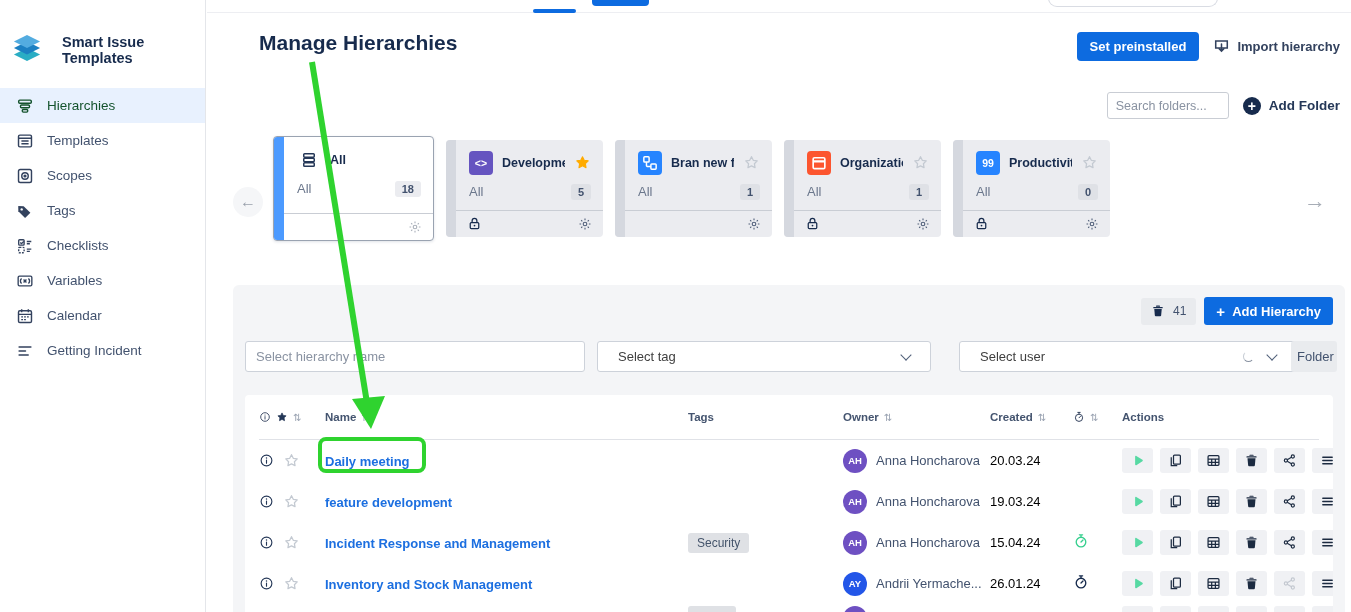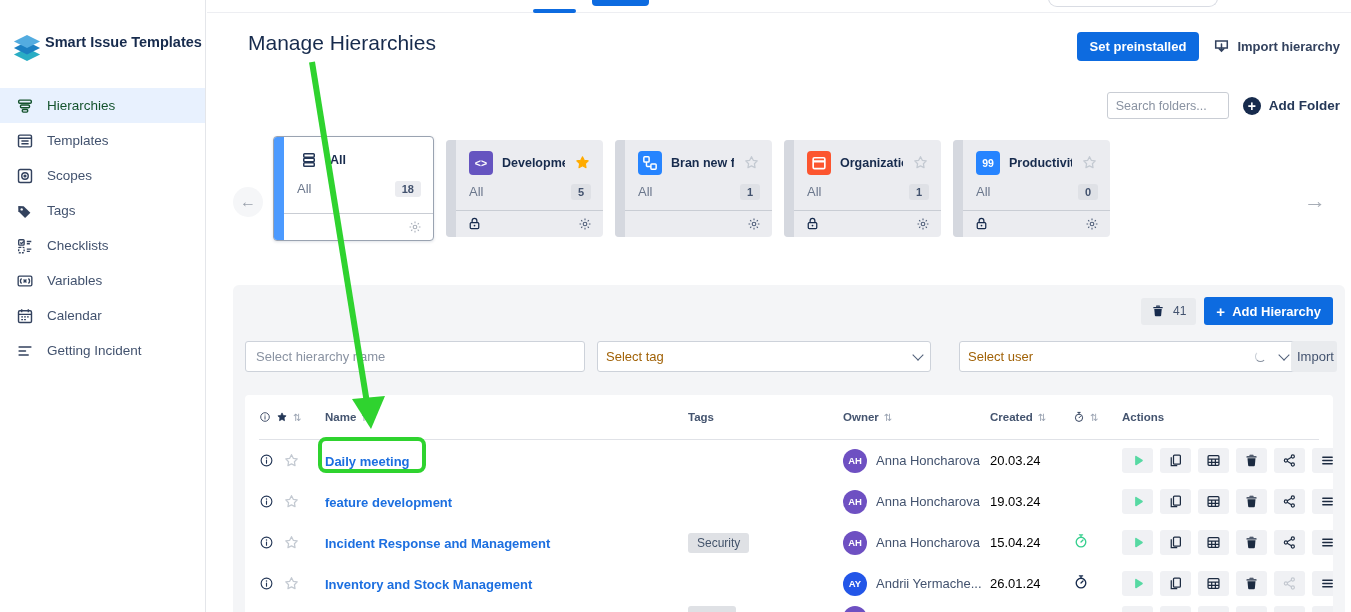--- a/index.html
+++ b/index.html
@@ -9,36 +9,36 @@
   button{font-family:inherit;cursor:pointer;}
 
   
   .topline{position:absolute;left:207px;top:12px;right:0;height:1px;background:#edeef2;}
   .tab-underline{position:absolute;left:533px;top:9px;width:43px;height:4px;border-radius:2px;background:#0d6be0;}
   .top-btn{position:absolute;left:592px;top:0;width:57px;height:6px;border-radius:0 0 4px 4px;background:#0d6be0;}
   .top-search{position:absolute;left:1048px;top:-3px;width:170px;height:10px;border:1.5px solid #d9dce3;border-top:none;border-radius:0 0 9px 9px;background:#fff;}
 
   
   .sidebar{position:absolute;left:0;top:0;width:206px;height:612px;background:#fff;border-right:1px solid #e4e6ea;z-index:2;}
-  .brand{display:flex;align-items:flex-start;gap:3px;padding:34px 0 0 12px;}
+  .brand{display:flex;align-items:center;gap:20px;padding:34px 0 0 12px;}
   .brand-name{font-size:14.5px;font-weight:bold;color:#172b4d;}
   .nav{margin-top:22px;}
   .nav-item{display:flex;align-items:center;gap:13px;height:35px;padding-left:16px;color:#33425e;cursor:pointer;}
   .nav-icon{width:18px;height:18px;display:inline-flex;flex:none;}
   .nav-icon svg{width:100%;height:100%;}
   .nav-label{font-size:13.5px;color:#42526e;}
   .nav-item.active{background:#e8f1fe;}
   .nav-item.active,.nav-item.active .nav-label{color:#14532d;}
   .side-footer{position:absolute;bottom:4px;left:0;width:100%;text-align:center;}
   .ad-name{font-size:12px;color:#6e7a8a;margin-top:5px;}
   .learn{font-size:12.5px;font-weight:bold;color:#1f74e8;margin-top:13px;display:inline-block;text-decoration:none;}
 
   
   .main{position:absolute;left:207px;top:13px;right:0;bottom:0;background:#fff;}
-  .page-title{position:absolute;left:41px;top:18px;font-size:21px;font-weight:normal;color:#172b4d;margin:0;}
+  .page-title{position:absolute;left:52px;top:18px;font-size:21px;font-weight:bold;color:#172b4d;margin:0;}
   .hdr-actions{position:absolute;right:11px;top:19px;display:flex;align-items:center;gap:14px;}
   .btn-primary{background:#0d6be0;color:#fff;font-size:13px;font-weight:bold;border:none;border-radius:4px;height:29px;padding:0 13px;display:flex;align-items:center;}
   .import-link{display:flex;align-items:center;gap:7px;color:#33425e;font-size:13px;font-weight:bold;background:none;border:none;padding:0;}
   .import-link .iic{width:17px;height:17px;display:inline-flex;}
   .iic svg{width:100%;height:100%;}
 
   .folder-toolbar{position:absolute;right:11px;top:79px;display:flex;align-items:center;gap:14px;}
   .search-input{width:122px;height:27px;border:1px solid #c9cdd4;border-radius:3px;font-size:12.5px;padding:0 8px;color:#42526e;font-family:inherit;}
   ::placeholder{color:#8a93a2;opacity:1;}
   .add-folder{display:flex;align-items:center;gap:8px;font-size:13.5px;font-weight:bold;color:#253858;background:none;border:none;padding:0;}
@@ -80,21 +80,21 @@
   .trash-pill{height:27px;background:#e9ebee;border:none;border-radius:3px;display:flex;align-items:center;gap:8px;padding:0 10px;}
   .trash-pill .tic{width:14px;height:14px;color:#172b4d;display:inline-flex;}
   .tic svg{width:100%;height:100%;}
   .trash-count{font-size:12px;color:#42526e;}
   .btn-add-h{height:28px;background:#0d6be0;color:#fff;border:none;border-radius:3px;font-size:13px;font-weight:bold;padding:0 12px;display:flex;align-items:center;gap:7px;}
   .btn-add-h .plus{font-size:15px;font-weight:bold;}
 
   .filters{position:absolute;top:56px;left:0;right:0;height:31px;}
   .f-input{position:absolute;height:31px;border:1px solid #cdd2da;border-radius:3px;background:#fff;font-size:13px;color:#42526e;padding:0 10px;font-family:inherit;}
   #f-name{left:12px;width:340px;}
-  .f-select{position:absolute;height:31px;border:1px solid #cdd2da;border-radius:3px;background:#fff;display:flex;align-items:center;padding:0 8px;font-size:13px;color:#a16207;cursor:pointer;}
+  .f-select{position:absolute;height:31px;border:1px solid #cdd2da;border-radius:3px;background:#fff;display:flex;align-items:center;padding:0 20px;font-size:13px;color:#404040;cursor:pointer;}
   #f-tag{left:364px;width:334px;}
   #f-user{left:726px;width:338px;}
   .chev{width:8px;height:8px;border-right:1.8px solid #505f79;border-bottom:1.8px solid #505f79;transform:rotate(45deg);margin-top:-4px;flex:none;}
   #f-tag .chev{margin-left:auto;}
   .spinner{width:11px;height:11px;border-radius:50%;border:1.6px solid transparent;border-bottom-color:#8a93a2;border-left-color:#c6ccd4;margin-left:auto;margin-right:14px;flex:none;}
   .btn-clear{position:absolute;right:8px;width:46px;height:31px;background:#e9ebee;border:none;border-radius:3px;font-size:13px;color:#42526e;}
 
   
   .tablecard{position:absolute;left:12px;right:12px;top:110px;bottom:0;background:#fff;border-radius:4px 4px 0 0;padding:0 14px;overflow:hidden;}
   .thead,.trow{display:grid;grid-template-columns:66px 363px 155px 147px 83px 49px 1fr;align-items:center;}
@@ -429,21 +429,21 @@
       <input class="f-input" id="f-name" placeholder="Select hierarchy name" style="">
       <div class="f-select" id="f-tag">
         <span>Select tag</span>
         <span class="chev"></span>
       </div>
       <div class="f-select" id="f-user">
         <span>Select user</span>
         <span class="spinner"></span>
         <span class="chev"></span>
       </div>
-      <button class="btn-clear">Import</button>
+      <button class="btn-clear">Folder</button>
     </div>
 
     <div class="tablecard">
       <div class="thead">
         <div class="th">
           <span class="hic" id="h-info">
               <svg viewBox="0 0 24 24" fill="none" stroke="currentColor" stroke-width="1.8">
                 <circle cx="12" cy="12" r="8.6"></circle>
                 <path d="M12 11.2v5" stroke-linecap="round"></path>
                 <circle cx="12" cy="7.9" r="1.15" fill="currentColor" stroke="none"></circle>

